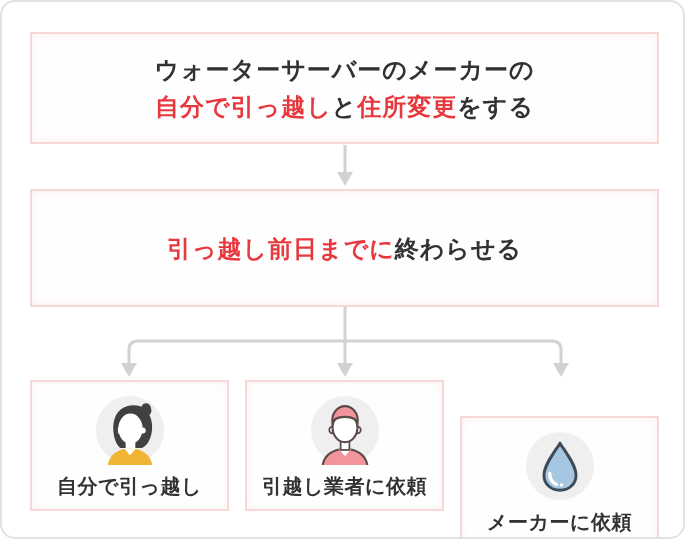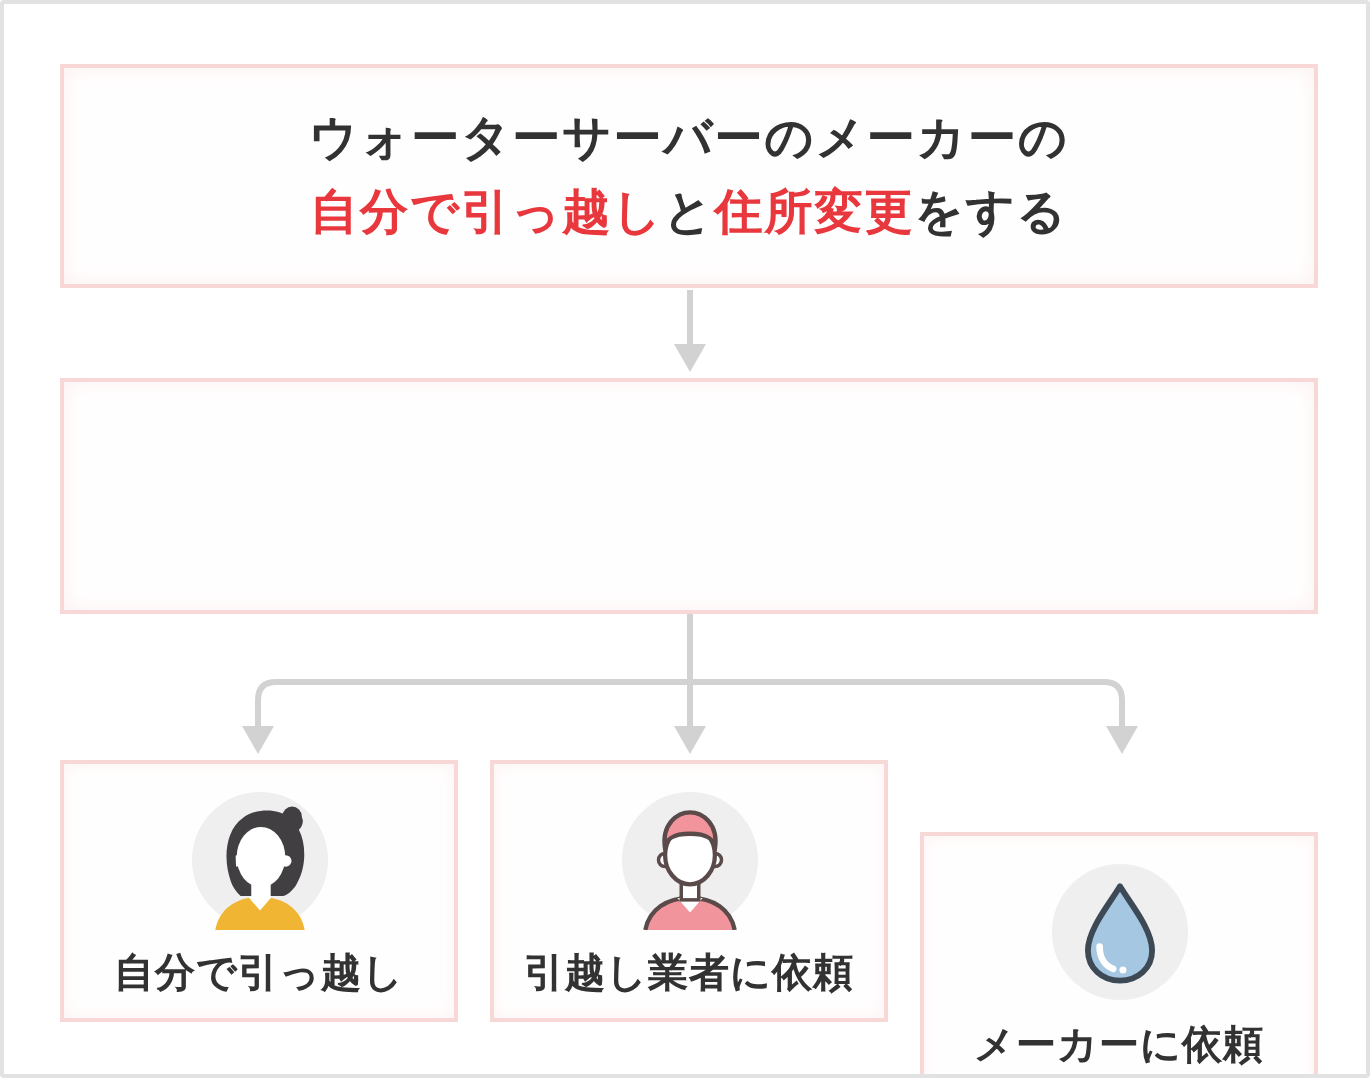--- a/index.html
+++ b/index.html
@@ -14,21 +14,21 @@
   body{
     background:#ffffff;
     font-family:"Liberation Sans","DejaVu Sans",sans-serif;
     width:685px;height:539px;
   }
   .canvas{
     position:relative;
     width:685px;height:539px;
     background:#ffffff;
     border:2px solid var(--outer);
-    border-radius:2px;
+    border-radius:15px;
     overflow:hidden;
     padding-left:12px;
   }
   .step-box{
     position:absolute;
     left:28px;width:629px;
     background:#fffefe;
     border:2px solid var(--pink-border);
     box-shadow:inset 0 0 10px rgba(250,216,215,.35);
     display:flex;flex-direction:column;justify-content:center;align-items:center;
@@ -69,20 +69,21 @@
     <div class="step-line">ウォーターサーバーのメーカーの</div>
     <div class="step-line"><span class="em">自分で引っ越し</span><span>と</span><span class="em">住所変更</span><span>をする</span></div>
   </div>
 
   <svg class="down-arrow" width="32" height="42" viewBox="0 0 32 42">
     <line x1="16" y1="0" x2="16" y2="28" stroke="#d2d2d2" stroke-width="3"></line>
     <path d="M8 27 L24 27 L16 41 Z" fill="#d2d2d2"></path>
   </svg>
 
   <div class="step-box step2">
+    <div class="step-line"><span class="em">引っ越し前日までに</span><span>終わらせる</span></div>
   </div>
 
   <svg class="branch" width="685" height="73" viewBox="0 0 685 73">
     <path d="M343 0 L343 57" fill="none" stroke="#d2d2d2" stroke-width="3"></path>
     <path d="M127 57 L127 43 Q127 34 136 34 L550 34 Q559 34 559 43 L559 57" fill="none" stroke="#d2d2d2" stroke-width="3"></path>
     <path d="M119 56 L135 56 L127 70 Z" fill="#d2d2d2"></path>
     <path d="M335 56 L351 56 L343 70 Z" fill="#d2d2d2"></path>
     <path d="M551 56 L567 56 L559 70 Z" fill="#d2d2d2"></path>
   </svg>
 

